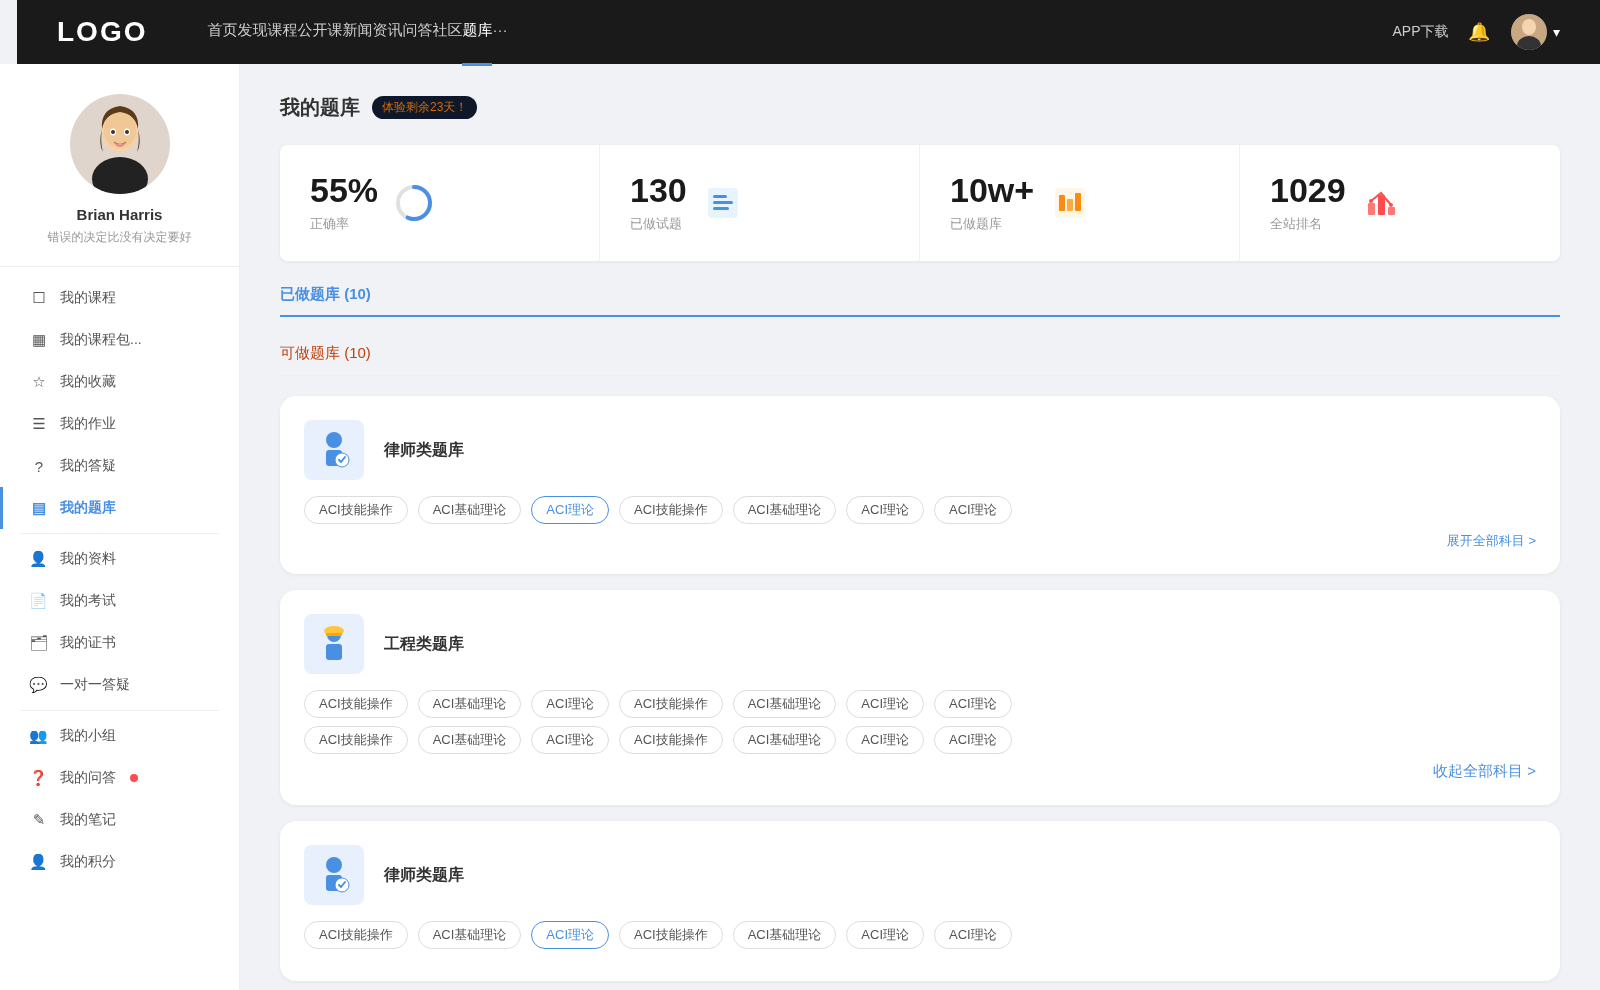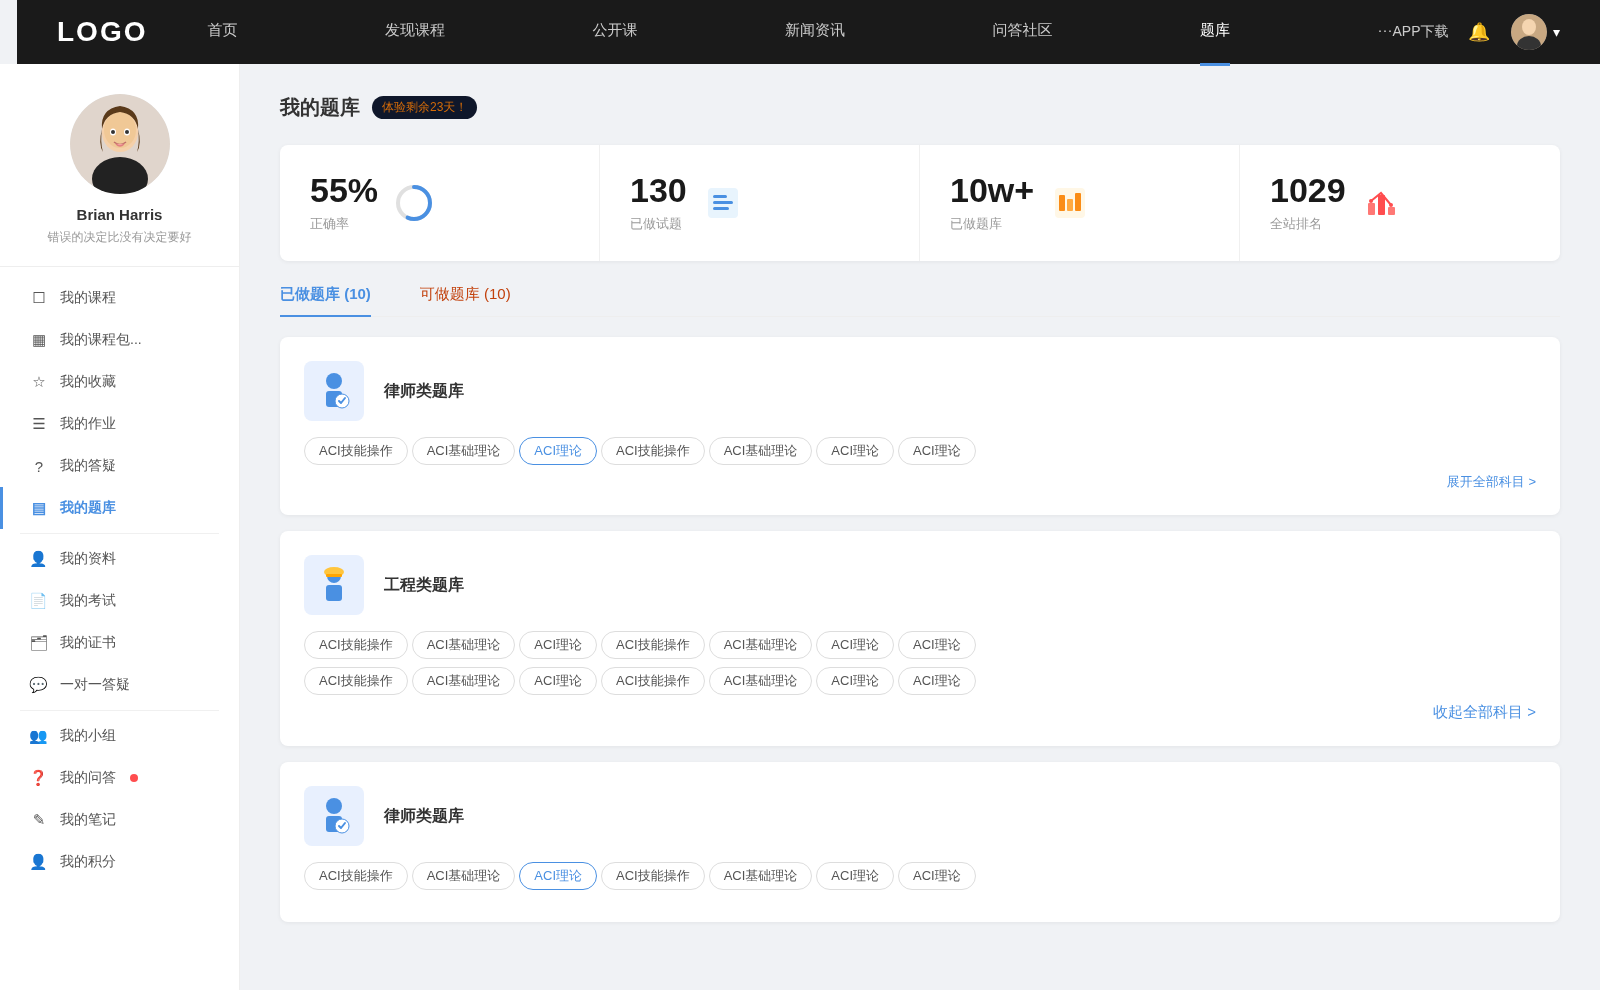--- a/index.html
+++ b/index.html
@@ -18,23 +18,21 @@
     }
     .navbar-logo {
       color: white;
       font-size: 28px;
       font-weight: bold;
       margin-right: 60px;
       letter-spacing: 2px;
     }
     .navbar-links {
       display: flex;
-      gap: 36px;
       flex: 1;
-      justify-content: space-between;
     }
     .navbar-link {
       color: #ccc;
       font-size: 15px;
       cursor: pointer;
       position: relative;
       padding-bottom: 4px;
     }
     .navbar-link.active {
       color: white;
@@ -239,23 +237,24 @@
       width: 40px;
       height: 40px;
       display: flex;
       align-items: center;
       justify-content: center;
     }
 
     
     .tabs-bar {
       display: flex;
-      gap: 49px;
+      gap: 28px;
       margin-bottom: 20px;
       border-bottom: 1px solid #eee;
+      flex-direction: column;
     }
     .tab-item {
       font-size: 15px;
       color: #c2410c;
       padding-bottom: 12px;
       cursor: pointer;
       position: relative;
     }
     .tab-item.active {
       color: #4a90e2;
@@ -266,21 +265,21 @@
       position: absolute;
       bottom: -1px;
       left: 0; right: 0;
       height: 2px;
       background: #4a90e2;
     }
 
     
     .bank-card {
       background: white;
-      border-radius: 8px;
+      border-radius: 16px;
       padding: 24px;
       margin-bottom: 16px;
       box-shadow: 0 1px 4px rgba(0,0,0,0.06);
     }
     .bank-card-header {
       display: flex;
       align-items: center;
       gap: 20px;
       margin-bottom: 16px;
     }
@@ -295,21 +294,21 @@
       flex-shrink: 0;
     }
     .bank-title {
       font-size: 16px;
       font-weight: 600;
       color: #333;
     }
     .tags-row {
       display: flex;
       flex-wrap: wrap;
-      gap: 4px;
+      gap: 10px;
       margin-bottom: 8px;
     }
     .tag {
       padding: 4px 14px;
       border-radius: 16px;
       font-size: 13px;
       border: 1px solid #ddd;
       color: #555;
       cursor: pointer;
     }

